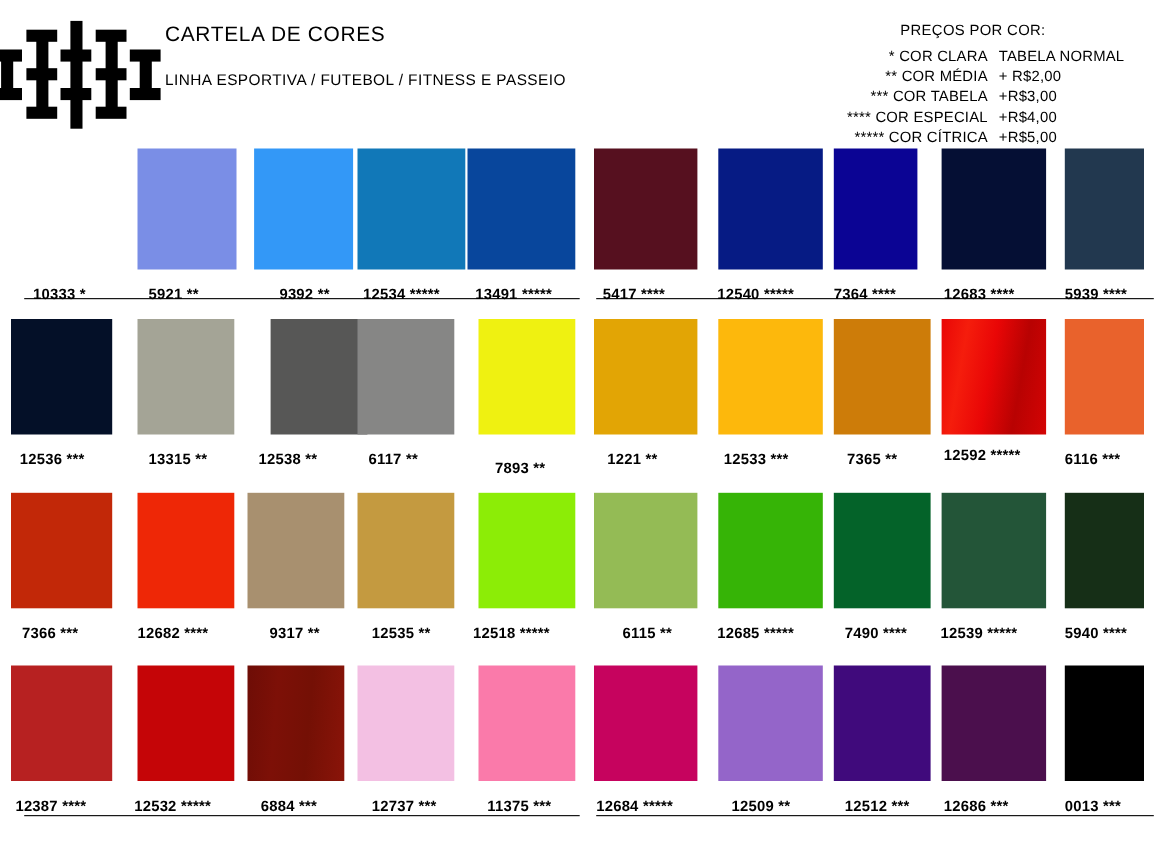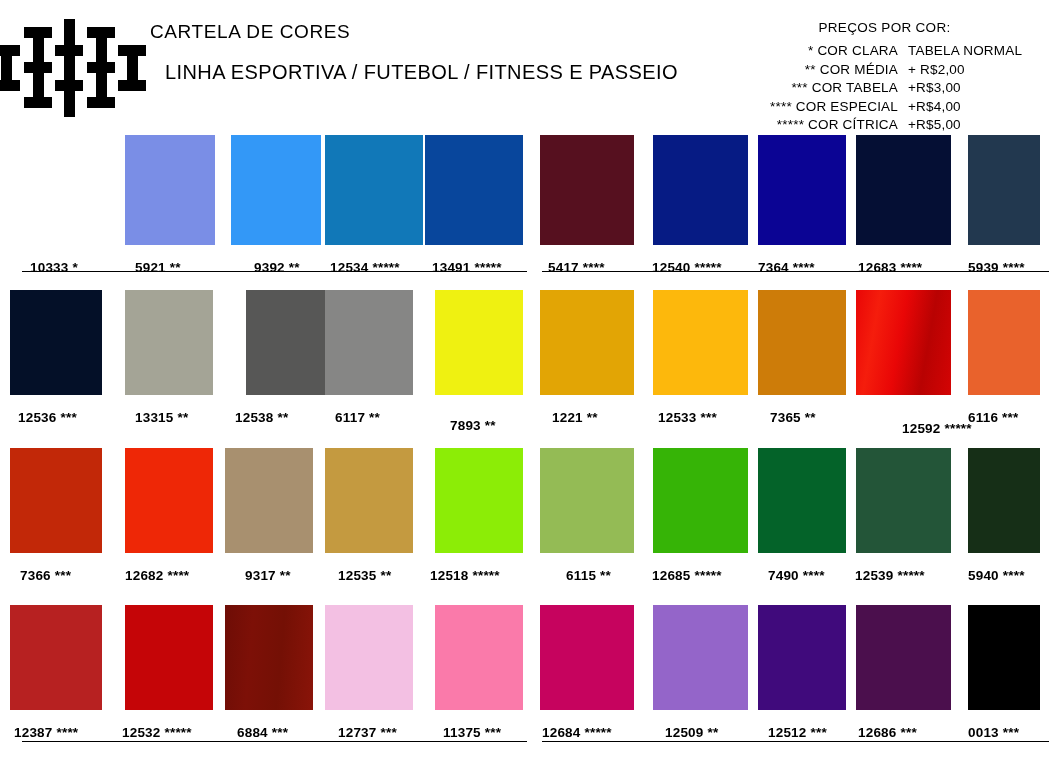--- a/index.html
+++ b/index.html
@@ -12,21 +12,21 @@
   #page{position:relative;width:1049px;height:765px;}
 
   
   #header{position:absolute;left:0;top:12px;width:1049px;height:128px;padding-left:45px;}
 
   #logo{position:absolute;left:6px;top:5px;width:122px;height:110px;}
   #logo .br{position:absolute;background:#000;}
 
   #titles{position:absolute;left:150px;top:10px;}
   #title1{font-size:19px;letter-spacing:.6px;white-space:nowrap;line-height:20px;}
-  #title2{font-size:20px;letter-spacing:.4px;white-space:nowrap;line-height:20px;margin-top:20px;margin-left:15px;}
+  #title2{font-size:14px;letter-spacing:.4px;white-space:nowrap;line-height:20px;margin-top:20px;}
 
   #legend{position:absolute;left:700px;top:8px;width:345px;font-size:13.5px;}
   #legend-title{text-align:center;padding-left:24px;letter-spacing:.3px;white-space:nowrap;}
   #legend-rows{margin-top:7px;}
   .lrow{display:flex;align-items:flex-start;line-height:18.5px;white-space:nowrap;}
   .lrow .lname{width:198px;text-align:right;padding-right:10px;letter-spacing:.2px;}
   .lrow .lprice{width:130px;text-align:left;letter-spacing:.2px;}
 
   
   .band{position:absolute;}
@@ -127,21 +127,21 @@
           <div class="label" style="position: absolute; top: 117px; left: 7px;">13491 *****</div>
         </div>
         <div class="cell" style="left: 540px; width: 94px;">
           <div class="swatch" style="height: 110px; background: rgb(86, 16, 31);"></div>
           <div class="label" style="position: absolute; top: 117px; left: 8px;">5417 ****</div>
         </div>
         <div class="cell" style="left: 653px; width: 95px;">
           <div class="swatch" style="height: 110px; background: rgb(6, 27, 132);"></div>
           <div class="label" style="position: absolute; top: 117px; left: -1px;">12540 *****</div>
         </div>
-        <div class="cell" style="left: 758px; width: 88px;">
+        <div class="cell" style="left: 758px; width: 76px;">
           <div class="swatch" style="height: 110px; background: rgb(11, 4, 148);"></div>
           <div class="label" style="position: absolute; top: 117px; left: 0px;">7364 ****</div>
         </div>
         <div class="cell" style="left: 856px; width: 95px;">
           <div class="swatch" style="height: 110px; background: rgb(5, 15, 52);"></div>
           <div class="label" style="position: absolute; top: 117px; left: 2px;">12683 ****</div>
         </div>
         <div class="cell" style="left: 968px; width: 72px;">
           <div class="swatch" style="height: 110px; background: rgb(34, 56, 79);"></div>
           <div class="label" style="position: absolute; top: 117px; left: 0px;">5939 ****</div>
@@ -175,21 +175,21 @@
         <div class="cell" style="left: 653px; width: 95px;">
           <div class="swatch" style="height: 105px; background: rgb(253, 184, 12);"></div>
           <div class="label" style="position: absolute; top: 112px; left: 5px;">12533 ***</div>
         </div>
         <div class="cell" style="left: 758px; width: 88px;">
           <div class="swatch" style="height: 105px; background: rgb(205, 124, 9);"></div>
           <div class="label" style="position: absolute; top: 112px; left: 12px;">7365 **</div>
         </div>
         <div class="cell" style="left: 856px; width: 95px;">
           <div class="swatch" style="height: 105px; background: linear-gradient(100deg, rgb(233, 6, 6) 0%, rgb(245, 29, 12) 22%, rgb(233, 6, 6) 46%, rgb(184, 2, 2) 72%, rgb(212, 4, 4) 100%);"></div>
-          <div class="label" style="position: absolute; top: 123px; left: 2px; margin-left: 44px;">12592 *****</div>
+          <div class="label" style="position: absolute; top: 108px; left: 2px;">12592 *****</div>
         </div>
         <div class="cell" style="left: 968px; width: 72px;">
           <div class="swatch" style="height: 105px; background: rgb(233, 98, 44);"></div>
           <div class="label" style="position: absolute; top: 112px; left: 0px;">6116 ***</div>
         </div>
       </div>
       <div class="band" style="left: 0px; top: 448px; width: 1049px;">
         <div class="cell" style="left: 10px; width: 92px;">
           <div class="swatch" style="height: 105px; background: rgb(194, 40, 8);"></div>
           <div class="label" style="position: absolute; top: 112px; left: 10px;">7366 ***</div>

